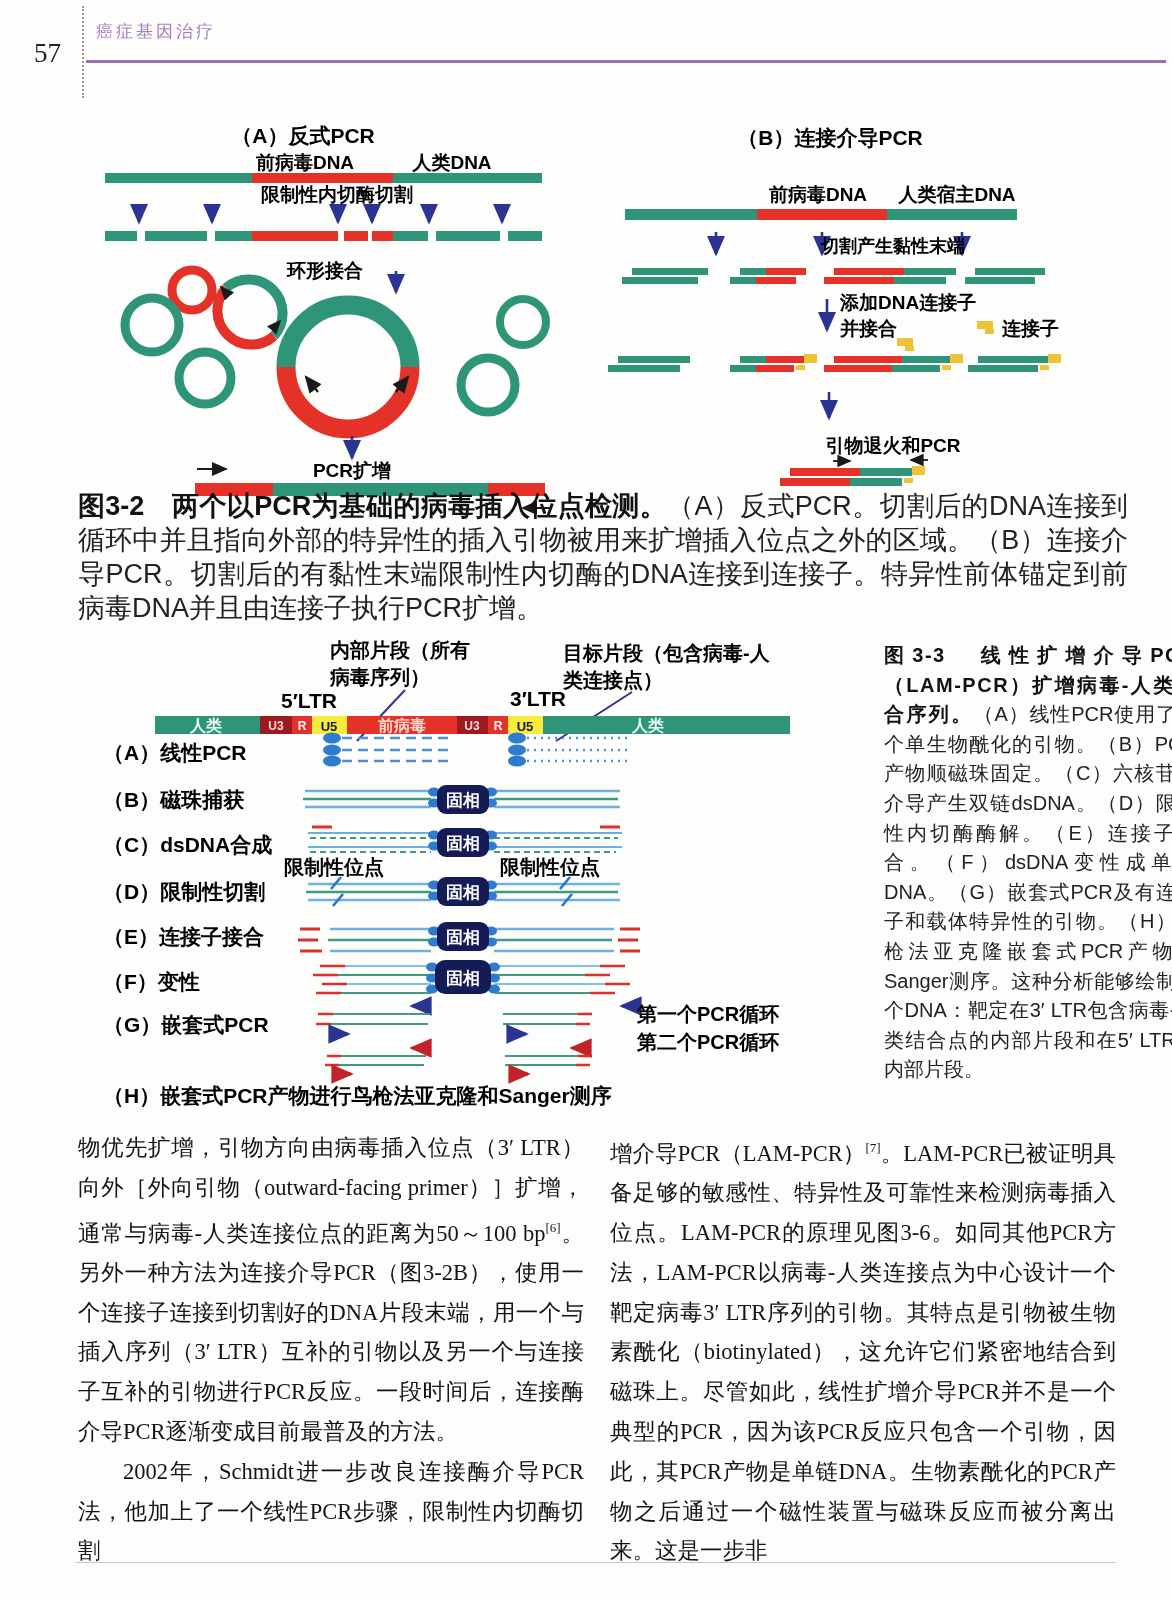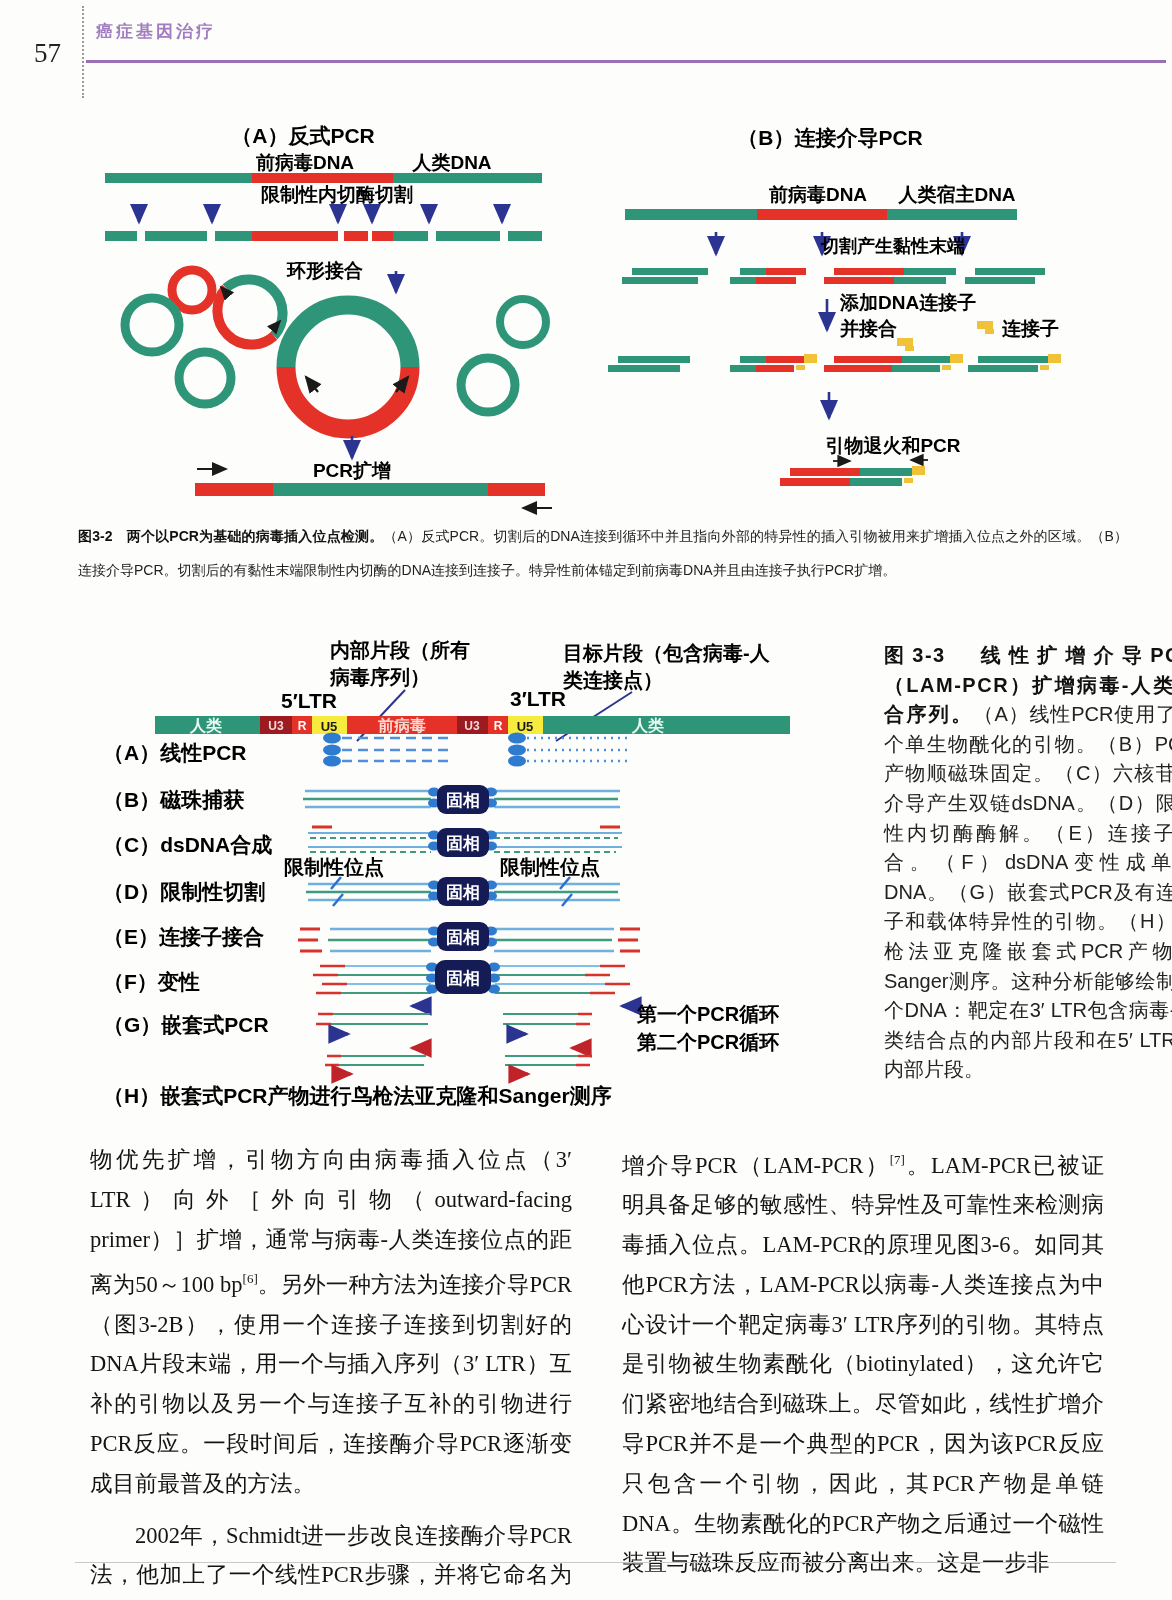--- a/index.html
+++ b/index.html
@@ -2,32 +2,32 @@
 <html><head>
 <meta charset="utf-8">
 <style>
   html,body{margin:0;padding:0;}
   body{width:1172px;height:1600px;position:relative;background:#fdfdfb;overflow:hidden;
        font-family:"Liberation Sans",sans-serif;color:#1a1a1a;}
   .abs{position:absolute;}
   
   .page-num{left:34px;top:38px;font-family:"Liberation Serif",serif;font-size:27px;color:#222;}
   .vdots{left:82px;top:6px;height:92px;width:0;border-left:2px dotted #9a9a9a;}
-  .running-title{left:96px;top:20px;font-size:17px;font-weight:700;color:#a07cc0;letter-spacing:3px;}
+  .running-title{left:96px;top:20px;font-size:17px;font-weight:400;color:#a07cc0;letter-spacing:3px;}
   .hrule{left:86px;top:60px;width:1080px;height:3px;background:#9a6fb5;}
   
-  .cap2{left:78px;top:519px;width:1050px;font-size:14px;line-height:34px;text-align:justify;color:#222;}
+  .cap2{left:78px;top:489px;width:1050px;font-size:27px;line-height:34px;text-align:justify;color:#222;}
   .cap2 .lead{font-weight:700;color:#111;}
   .cap3{left:884px;top:641px;width:313px;font-size:20px;line-height:29.6px;text-align:justify;color:#222;}
   .cap3 .lead{font-weight:700;letter-spacing:1.5px;color:#111;}
   
   .bodycols{left:78px;top:1128px;width:1038px;display:flex;gap:26px;
             font-family:"Liberation Serif",serif;font-size:22.5px;line-height:39.8px;color:#141414;}
   .bodycols .col{width:506px;text-align:justify;}
-  .bodycols p{margin:12px;}
+  .bodycols p{margin:0;}
   .bodycols p.indent{text-indent:2em;}
   sup{font-size:13px;}
   .bottom-rule{left:75px;top:1562px;width:1041px;height:1px;background:#c9c9c9;}
   svg text{font-family:"Liberation Sans",sans-serif;}
 </style>
 </head>
 <body>
 
 <div class="abs page-num">57</div>
 <div class="abs vdots"></div>
@@ -395,20 +395,20 @@
   <text x="103" y="1103" font-size="21" font-weight="700">（H）嵌套式PCR产物进行鸟枪法亚克隆和Sanger测序</text>
 </svg>
 
 <div class="abs cap3">
   <span class="lead">图3-3　线性扩增介导PCR（LAM-PCR）扩增病毒-人类结合序列。</span><span>（A）线性PCR使用了一个单生物酰化的引物。（B）PCR产物顺磁珠固定。（C）六核苷酸介导产生双链dsDNA。（D）限制性内切酶酶解。（E）连接子接合。（F）dsDNA变性成单链DNA。（G）嵌套式PCR及有连接子和载体特异性的引物。（H）鸟枪法亚克隆嵌套式PCR产物和Sanger测序。这种分析能够绘制两个DNA：靶定在3′ LTR包含病毒-人类结合点的内部片段和在5′ LTR的内部片段。</span>
 </div>
 
 <div class="abs bodycols">
   <div class="col">
     <p><span>物优先扩增，引物方向由病毒插入位点（3′ LTR）向外［外向引物（outward-facing primer）］扩增，通常与病毒-人类连接位点的距离为50～100 bp</span><sup>[6]</sup><span>。另外一种方法为连接介导PCR（图3-2B），使用一个连接子连接到切割好的DNA片段末端，用一个与插入序列（3′ LTR）互补的引物以及另一个与连接子互补的引物进行PCR反应。一段时间后，连接酶介导PCR逐渐变成目前最普及的方法。</span></p>
-    <p class="indent">2002年，Schmidt进一步改良连接酶介导PCR法，他加上了一个线性PCR步骤，并将它命名为线性扩</p>
+    <p class="indent">2002年，Schmidt进一步改良连接酶介导PCR法，他加上了一个线性PCR步骤，限制性内切酶切割</p>
   </div>
   <div class="col">
     <p><span>增介导PCR（LAM-PCR）</span><sup>[7]</sup><span>。LAM-PCR已被证明具备足够的敏感性、特异性及可靠性来检测病毒插入位点。LAM-PCR的原理见图3-6。如同其他PCR方法，LAM-PCR以病毒-人类连接点为中心设计一个靶定病毒3′ LTR序列的引物。其特点是引物被生物素酰化（biotinylated），这允许它们紧密地结合到磁珠上。尽管如此，线性扩增介导PCR并不是一个典型的PCR，因为该PCR反应只包含一个引物，因此，其PCR产物是单链DNA。生物素酰化的PCR产物之后通过一个磁性装置与磁珠反应而被分离出来。这是一步非</span></p>
   </div>
 </div>
 
 <div class="abs bottom-rule"></div>
 
 </body></html>

